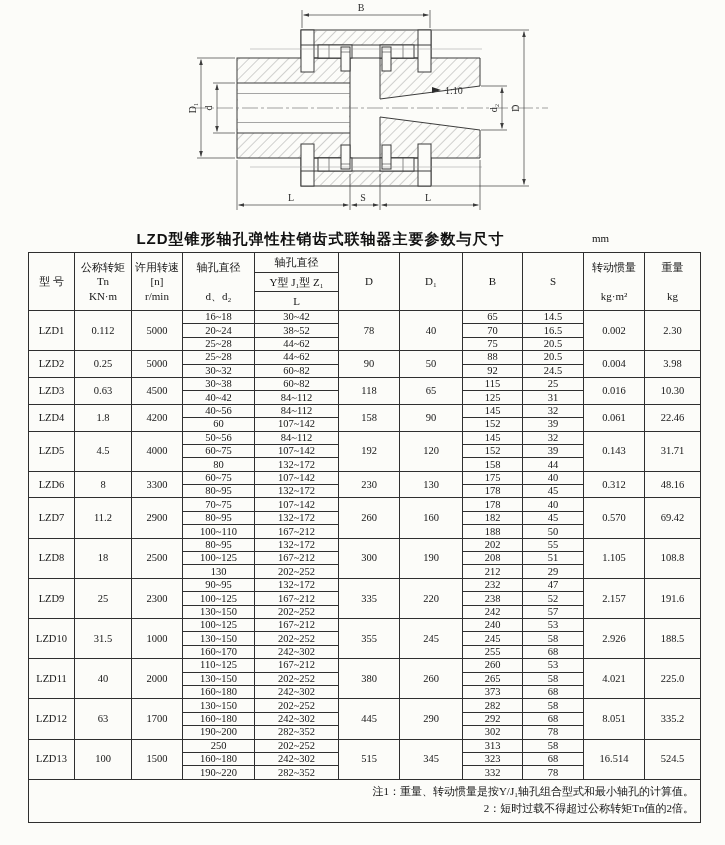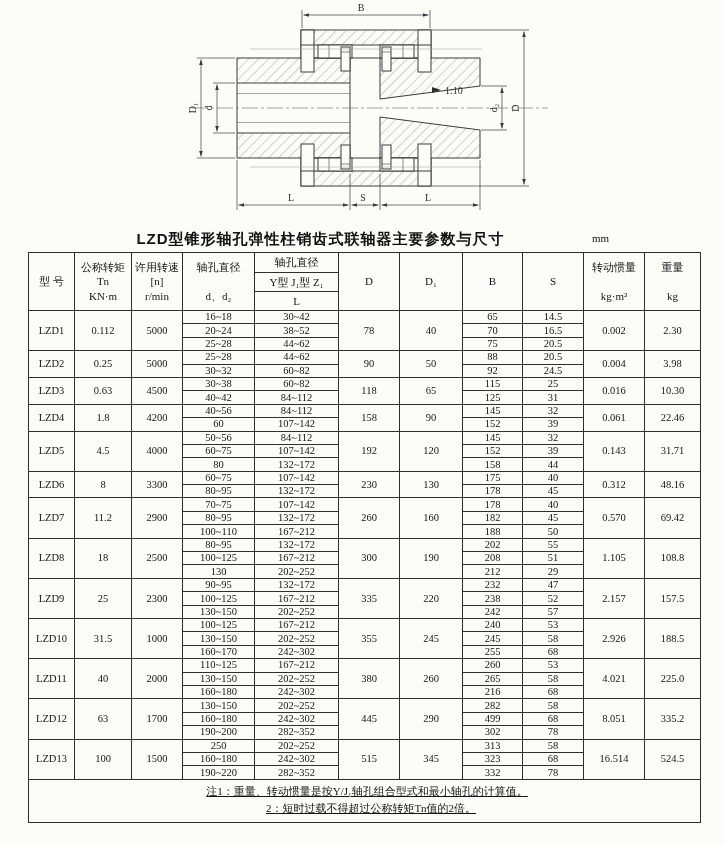--- a/index.html
+++ b/index.html
@@ -14,21 +14,21 @@
   .unit{position:absolute;left:592px;top:2px;font-size:11px;color:#111;}
   table.spec{position:absolute;left:28px;top:252px;width:672px;border-collapse:collapse;
              table-layout:fixed;font-family:"Liberation Serif","DejaVu Serif",serif;}
   table.spec td{border:1px solid #2f2f2f;text-align:center;vertical-align:middle;
                 padding:0;font-size:10.5px;line-height:1.12;color:#151515;}
   table.spec thead td.hd{white-space:pre-line;font-size:11px;line-height:1.3;margin-top:48px;}
   table.spec thead tr.hr1{height:20px;}
   table.spec thead tr.hr2{height:19px;}
   table.spec thead tr.hr3{height:19px;}
   table.spec tbody tr{height:13.4px;}
-  table.spec td.notes{text-align:center;font-size:11px;padding:3px 6px 5px 11px;line-height:1.55;text-decoration:underline;}
+  table.spec td.notes{text-align:right;font-size:11px;padding:3px 6px 5px 11px;line-height:1.55;}
   .note-indent{margin-left:8px;}
 </style>
 </head>
 <body>
 
 <div class="page">
 
   <svg class="drawing" width="725" height="226" viewBox="0 0 725 226">
     <defs>
       <pattern id="hatch" width="7" height="7" patternUnits="userSpaceOnUse" patternTransform="rotate(45)">
@@ -364,21 +364,21 @@
           <td rowspan="3">LZD9</td>
           <td rowspan="3">25</td>
           <td rowspan="3">2300</td>
           <td>90~95</td>
           <td>132~172</td>
           <td rowspan="3">335</td>
           <td rowspan="3">220</td>
           <td>232</td>
           <td>47</td>
           <td rowspan="3">2.157</td>
-          <td rowspan="3">157.5</td>
+          <td rowspan="3">191.6</td>
         </tr>
         <tr>
           <td>100~125</td>
           <td>167~212</td>
           <td>238</td>
           <td>52</td>
         </tr>
         <tr>
           <td>130~150</td>
           <td>202~252</td>
@@ -425,40 +425,40 @@
         </tr>
         <tr>
           <td>130~150</td>
           <td>202~252</td>
           <td>265</td>
           <td>58</td>
         </tr>
         <tr>
           <td>160~180</td>
           <td>242~302</td>
-          <td>216</td>
+          <td>373</td>
           <td>68</td>
         </tr>
         <tr>
           <td rowspan="3">LZD12</td>
           <td rowspan="3">63</td>
           <td rowspan="3">1700</td>
           <td>130~150</td>
           <td>202~252</td>
           <td rowspan="3">445</td>
           <td rowspan="3">290</td>
           <td>282</td>
           <td>58</td>
           <td rowspan="3">8.051</td>
           <td rowspan="3">335.2</td>
         </tr>
         <tr>
           <td>160~180</td>
           <td>242~302</td>
-          <td>499</td>
+          <td>292</td>
           <td>68</td>
         </tr>
         <tr>
           <td>190~200</td>
           <td>282~352</td>
           <td>302</td>
           <td>78</td>
         </tr>
         <tr>
           <td rowspan="3">LZD13</td>

